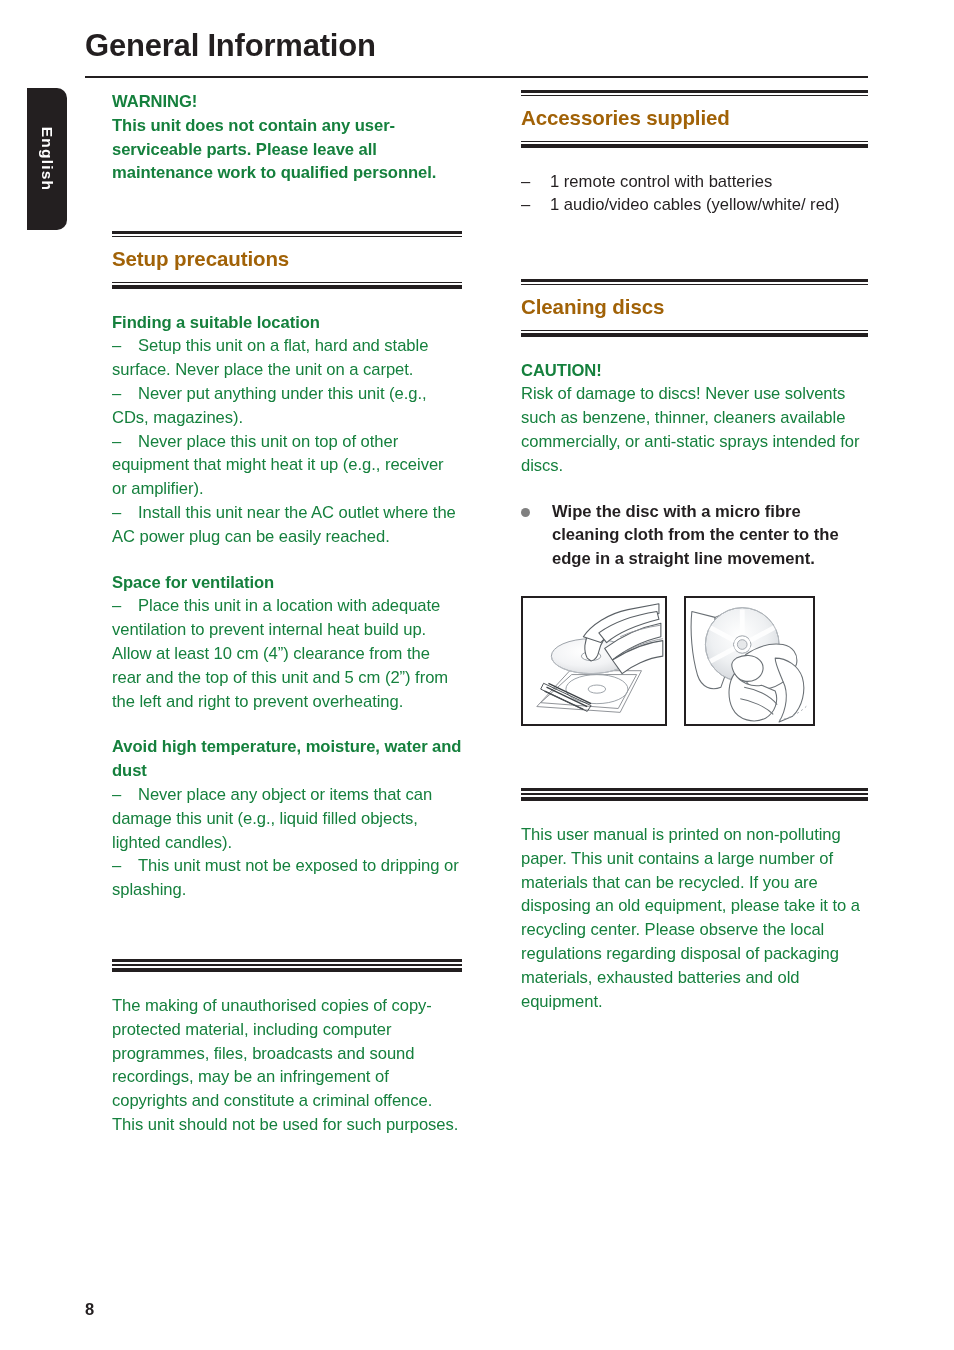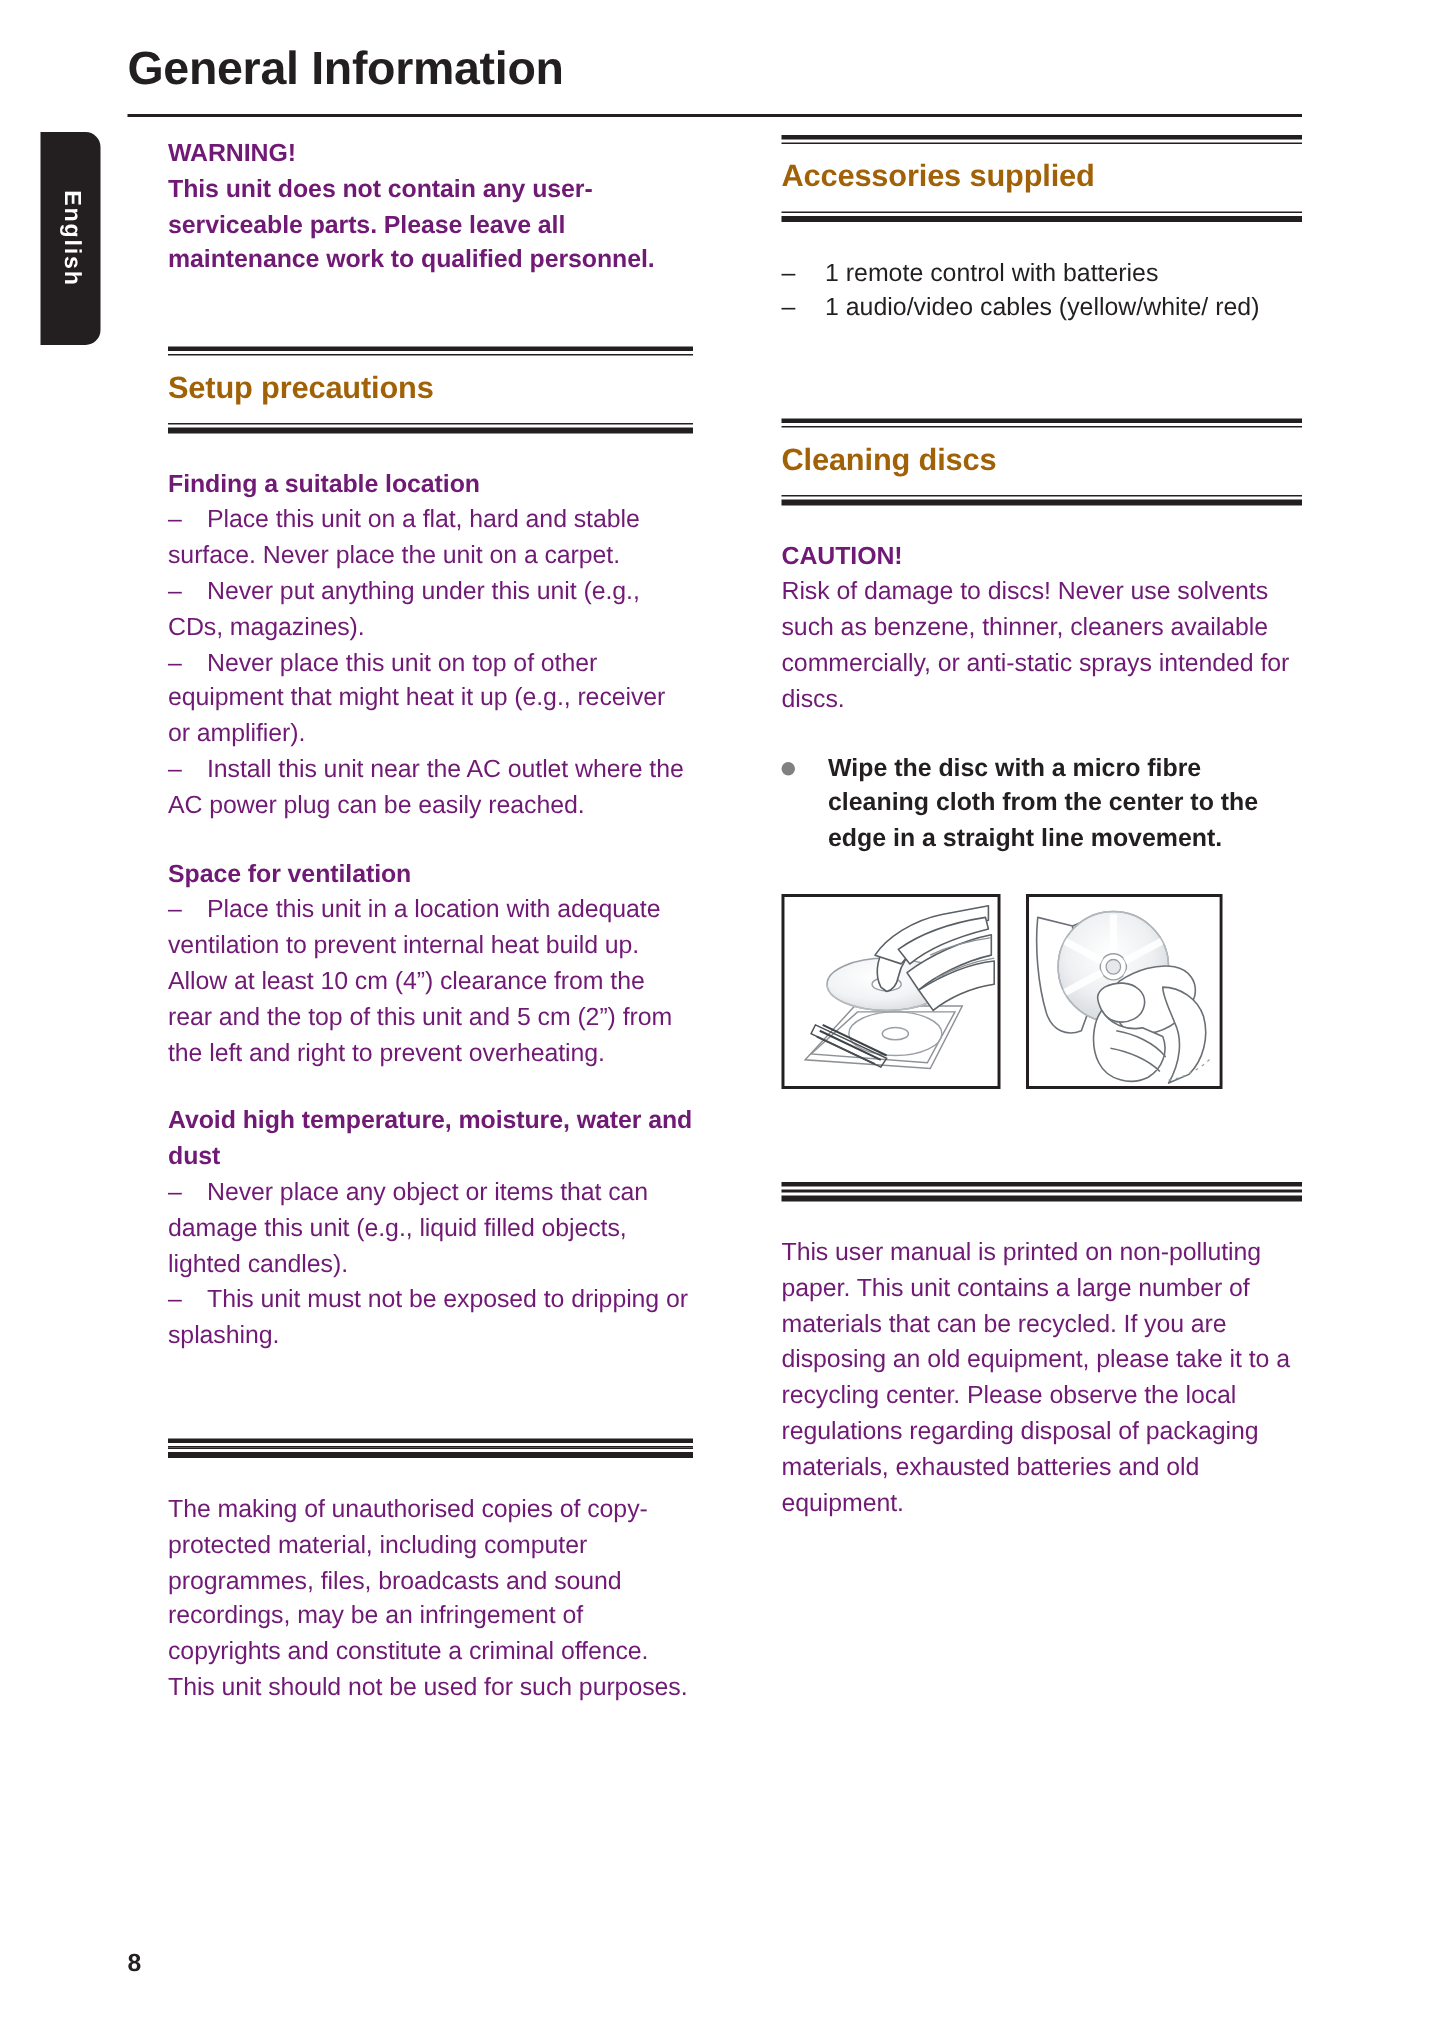--- a/index.html
+++ b/index.html
@@ -97,21 +97,21 @@
     line-height: 1.0;
     padding: 12px 0 12px 0;
     color: #a16207;
     letter-spacing: -0.1px;
   }
 
   
   .body-text {
     font-size: 16.6px;
     line-height: 23.8px;
-    color: #701a75;
+    color: #15803d;
     letter-spacing: -0.05px;
   }
   .body-text.bold {
     font-weight: bold;
   }
   p.para {
     margin: 0;
   }
   .gap-md { height: 22px; }
   .gap-xl { height: 46px; }
@@ -207,21 +207,21 @@
     <div>
       <div class="rule-top"></div>
       <div class="rule-top-thin"></div>
       <div class="sec-title">Setup precautions</div>
       <div class="rule-bot-thin"></div>
       <div class="rule-bot"></div>
 
       <div class="gap-md"></div>
 
       <p class="body-text bold para">Finding a suitable location</p>
-      <p class="dash-flow body-text"><span class="dash-mark">–</span><span>Place this unit on a flat, hard and stable surface. Never place the unit on a carpet.</span></p>
+      <p class="dash-flow body-text"><span class="dash-mark">–</span><span>Setup this unit on a flat, hard and stable surface. Never place the unit on a carpet.</span></p>
       <p class="dash-flow body-text"><span class="dash-mark">–</span><span>Never put anything under this unit (e.g., CDs, magazines).</span></p>
       <p class="dash-flow body-text"><span class="dash-mark">–</span><span>Never place this unit on top of other equipment that might heat it up (e.g., receiver or amplifier).</span></p>
       <p class="dash-flow body-text"><span class="dash-mark">–</span><span>Install this unit near the AC outlet where the AC power plug can be easily reached.</span></p>
 
       <div class="gap-md"></div>
 
       <p class="body-text bold para">Space for ventilation</p>
       <p class="dash-flow body-text"><span class="dash-mark">–</span><span>Place this unit in a location with adequate ventilation to prevent internal heat build up. Allow at least 10 cm (4”) clearance from the rear and the top of this unit and 5 cm (2”) from the left and right to prevent overheating.</span></p>
 
       <div class="gap-md"></div>

